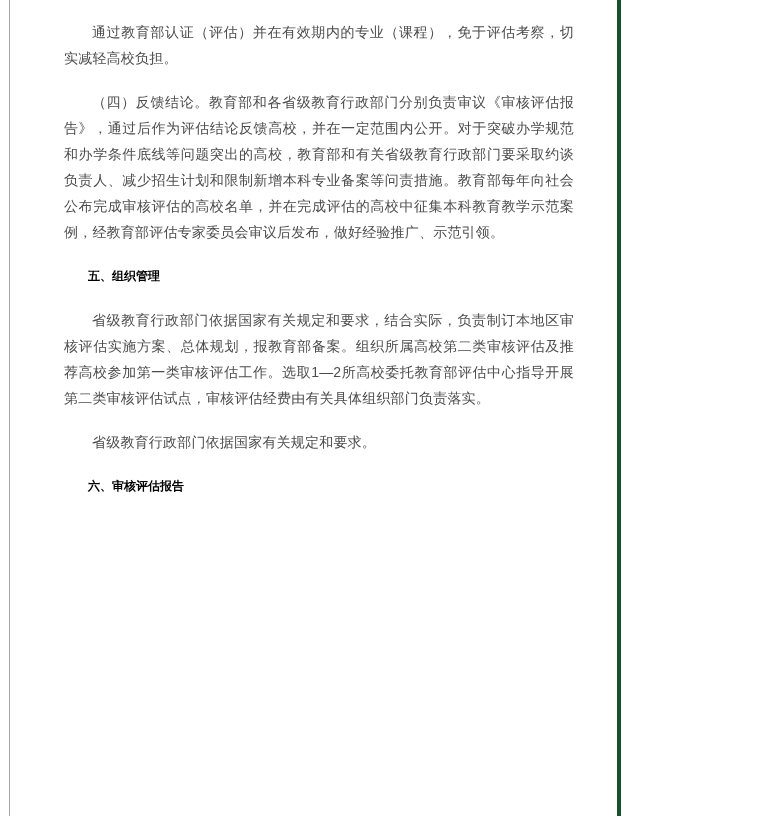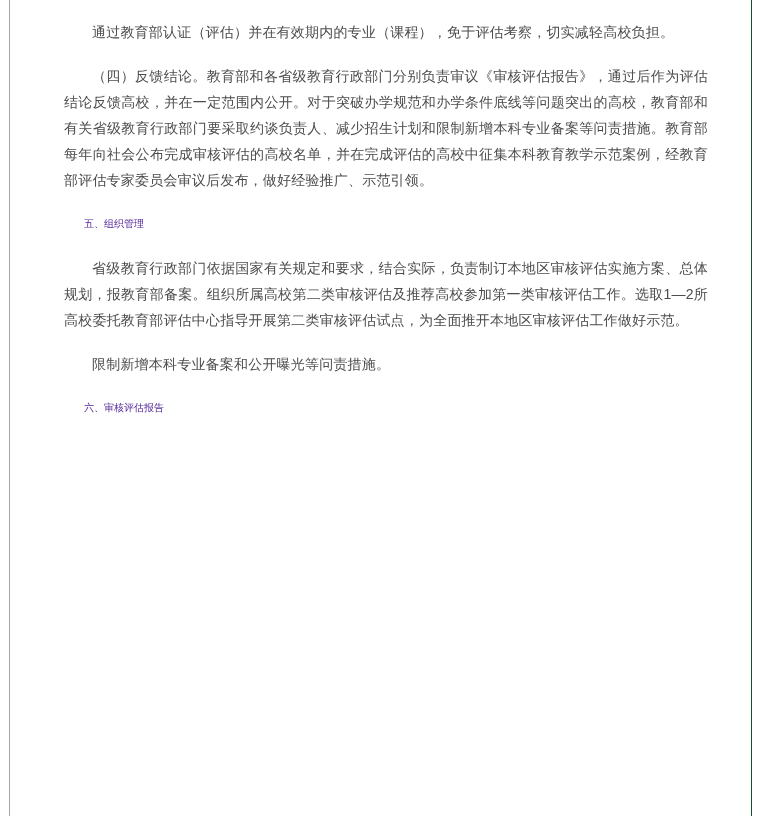--- a/index.html
+++ b/index.html
@@ -9,48 +9,48 @@
   body {
     width: 762px;
     height: 816px;
     background: #ffffff;
     overflow: hidden;
     font-family: "Liberation Sans", sans-serif;
   }
   .article {
     box-sizing: border-box;
     margin-left: 9px;
-    width: 743px;
+    width: 612px;
     height: 816px;
     border-left: 1px solid #a6a6a6;
-    border-right: 1px solid #14532d;
+    border-right: 4px solid #14532d;
     padding: 19px 43px 0 54px;
     overflow: hidden;
   }
   .article p {
     margin: 0 0 18px 0;
     font-size: 14px;
     line-height: 26px;
     color: #4c4c4c;
     text-align: justify;
     text-indent: 2em;
     letter-spacing: 0.2px;
   }
   .article h3 {
     margin: 0 0 18px 0;
-    font-size: 10px;
+    font-size: 12px;
     line-height: 26px;
-    color: #4c1d95;
-    font-weight: normal;
+    color: #000000;
+    font-weight: bold;
     text-indent: 2em;
   }
 </style>
 </head>
 <body>
 
 <div class="article">
     <p>通过教育部认证（评估）并在有效期内的专业（课程），免于评估考察，切实减轻高校负担。</p>
     <p>（四）反馈结论。教育部和各省级教育行政部门分别负责审议《审核评估报告》，通过后作为评估结论反馈高校，并在一定范围内公开。对于突破办学规范和办学条件底线等问题突出的高校，教育部和有关省级教育行政部门要采取约谈负责人、减少招生计划和限制新增本科专业备案等问责措施。教育部每年向社会公布完成审核评估的高校名单，并在完成评估的高校中征集本科教育教学示范案例，经教育部评估专家委员会审议后发布，做好经验推广、示范引领。</p>
     <h3>五、组织管理</h3>
-    <p>省级教育行政部门依据国家有关规定和要求，结合实际，负责制订本地区审核评估实施方案、总体规划，报教育部备案。组织所属高校第二类审核评估及推荐高校参加第一类审核评估工作。选取1—2所高校委托教育部评估中心指导开展第二类审核评估试点，为全面推开本地区审核评估工作做好示范。</p>
-    <p>限制新增本科专业备案和公开曝光等问责措施。</p>
+    <p>省级教育行政部门依据国家有关规定和要求，结合实际，负责制订本地区审核评估实施方案、总体规划，报教育部备案。组织所属高校第二类审核评估及推荐高校参加第一类审核评估工作。选取1—2所高校委托教育部评估中心指导开展第二类审核评估试点，审核评估经费由有关具体组织部门负责落实。</p>
+    <p>省级教育行政部门依据国家有关规定和要求。</p>
     <h3>六、审核评估报告</h3>
   </div>
 
 </body></html>

